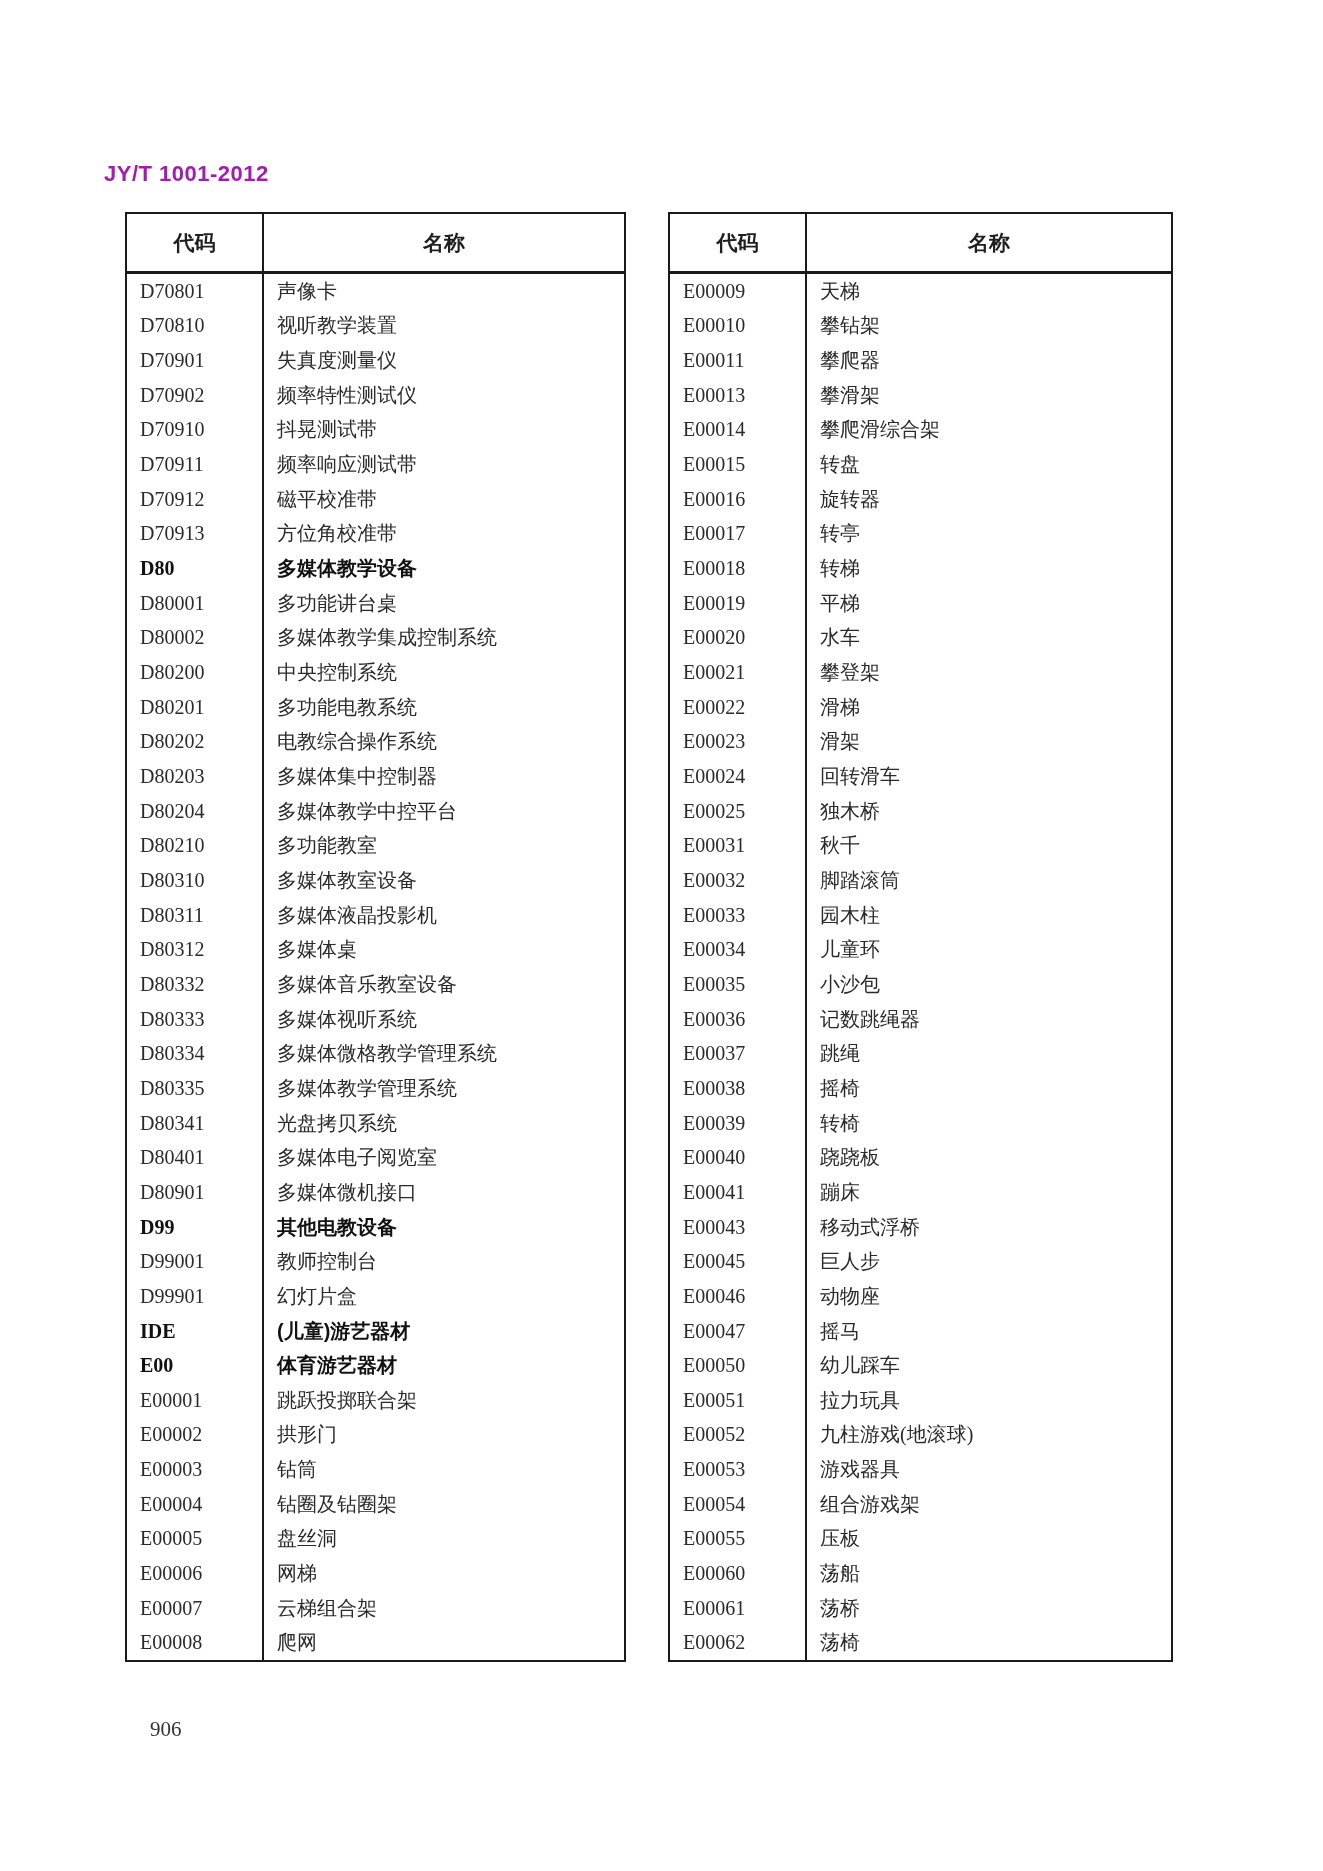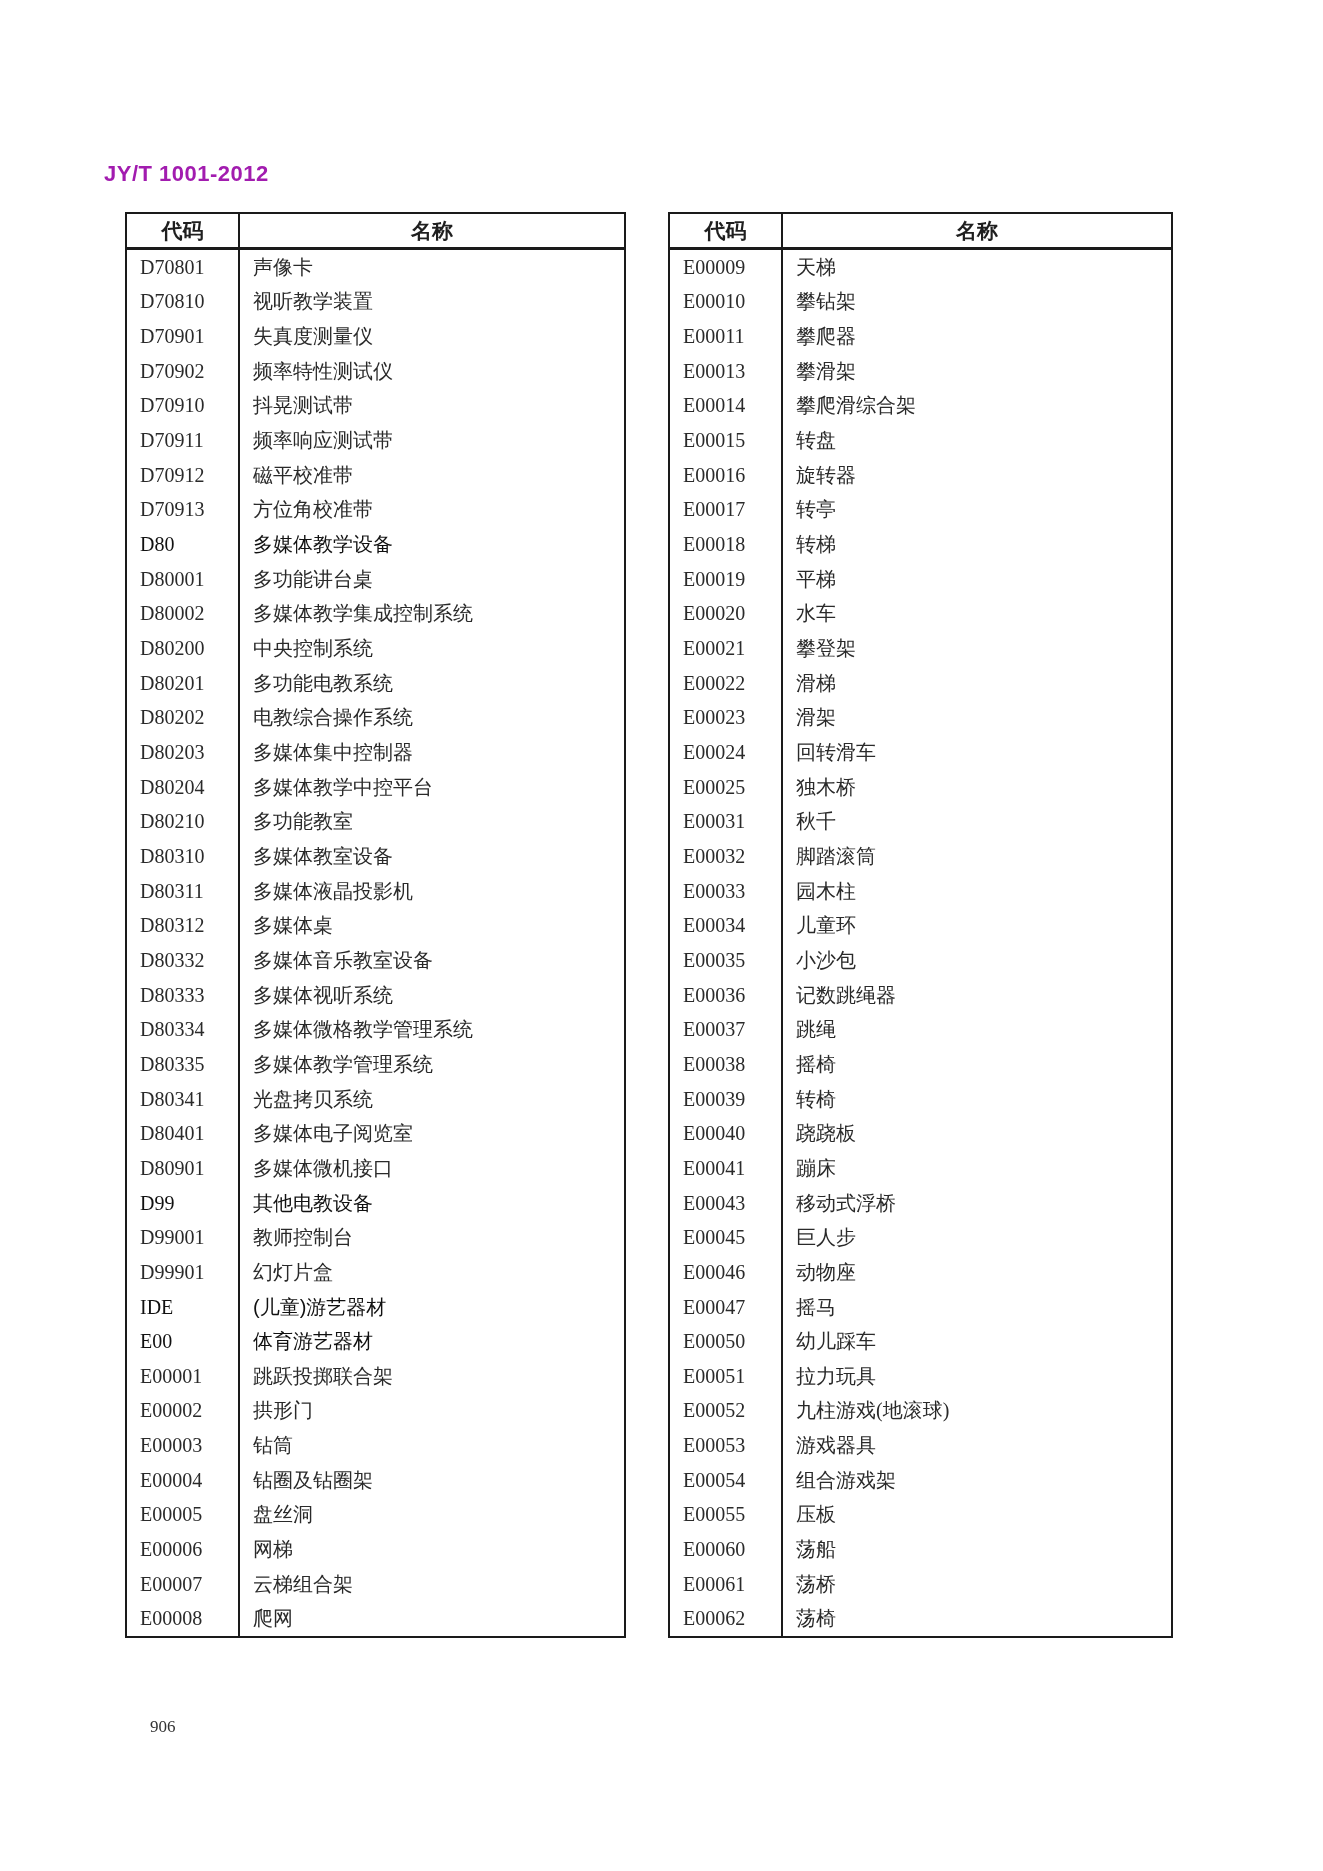--- a/index.html
+++ b/index.html
@@ -35,50 +35,50 @@
   table.code-table.left  { left: 125px; width: 501px; }
   table.code-table.right { left: 668px; width: 505px; }
 
   .code-table th {
     height: 33px;
     border-bottom: 3px solid #1a1a1a;
     font-size: 21px;
     font-weight: bold;
     text-align: center;
     vertical-align: middle;
-    padding: 0;
+    padding: 12px;
     font-family: "Liberation Serif", "DejaVu Serif", serif;
   }
   .code-table .code-col {
     width: 111px;
     border-right: 2px solid #1a1a1a;
   }
   .code-table td {
     height: 34.66px;
     font-size: 20px;
     vertical-align: middle;
     padding: 0 0 0 13px;
     white-space: nowrap;
     overflow: hidden;
     color: #2a2a2a;
   }
   .code-table tr.bold td {
-    font-weight: normal;
+    font-weight: bold;
     color: #111111;
   }
   .code-table tr.bold td.name-col {
     font-family: "Liberation Sans", "DejaVu Sans", sans-serif;
     font-size: 20px;
     margin-top: 48px;
   }
   .page-number {
     position: absolute;
     left: 150px;
     top: 1717px;
-    font-size: 17px;
+    font-size: 21px;
     color: #333333;
     font-family: "Liberation Serif", "DejaVu Serif", serif;
   }
 </style>
 </head>
 <body>
 
 <div class="doc-number">JY/T 1001-2012</div>
 
 <table class="code-table left">

